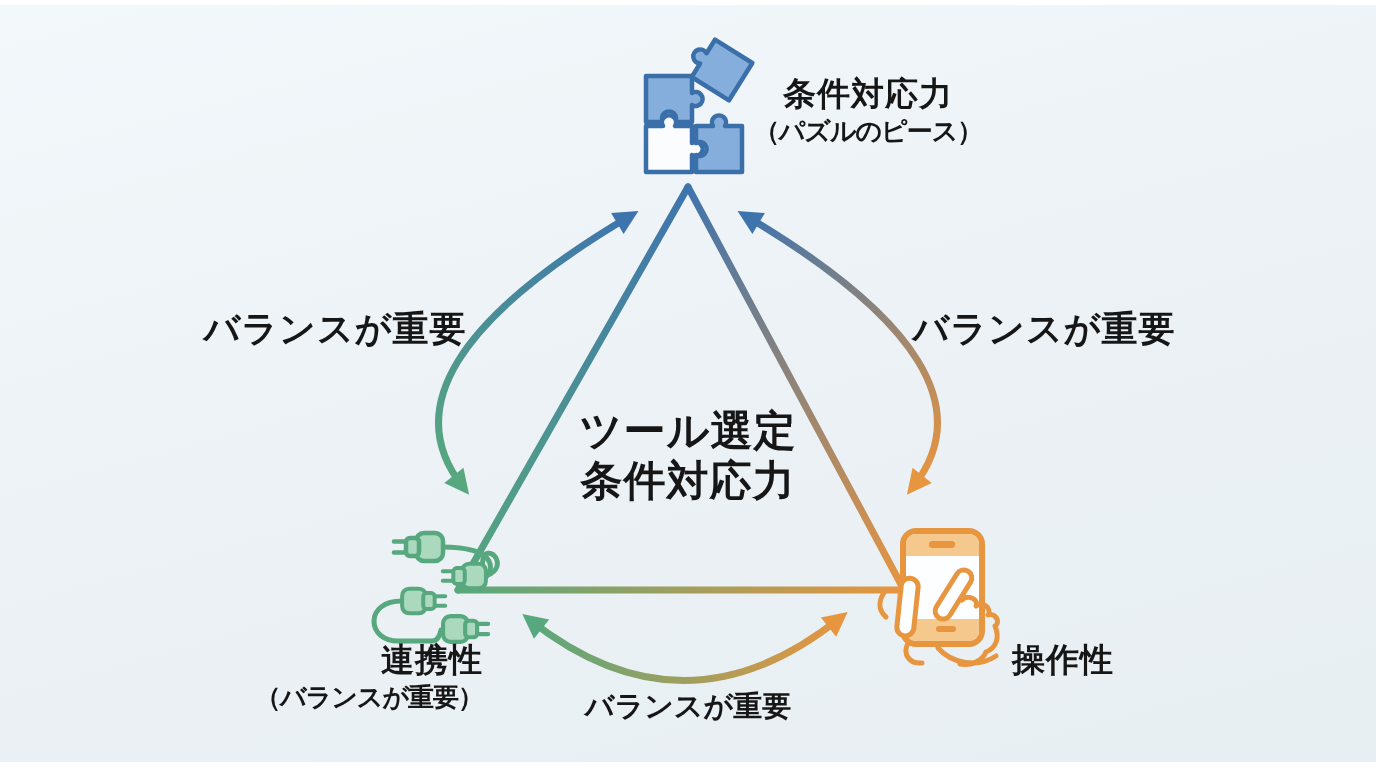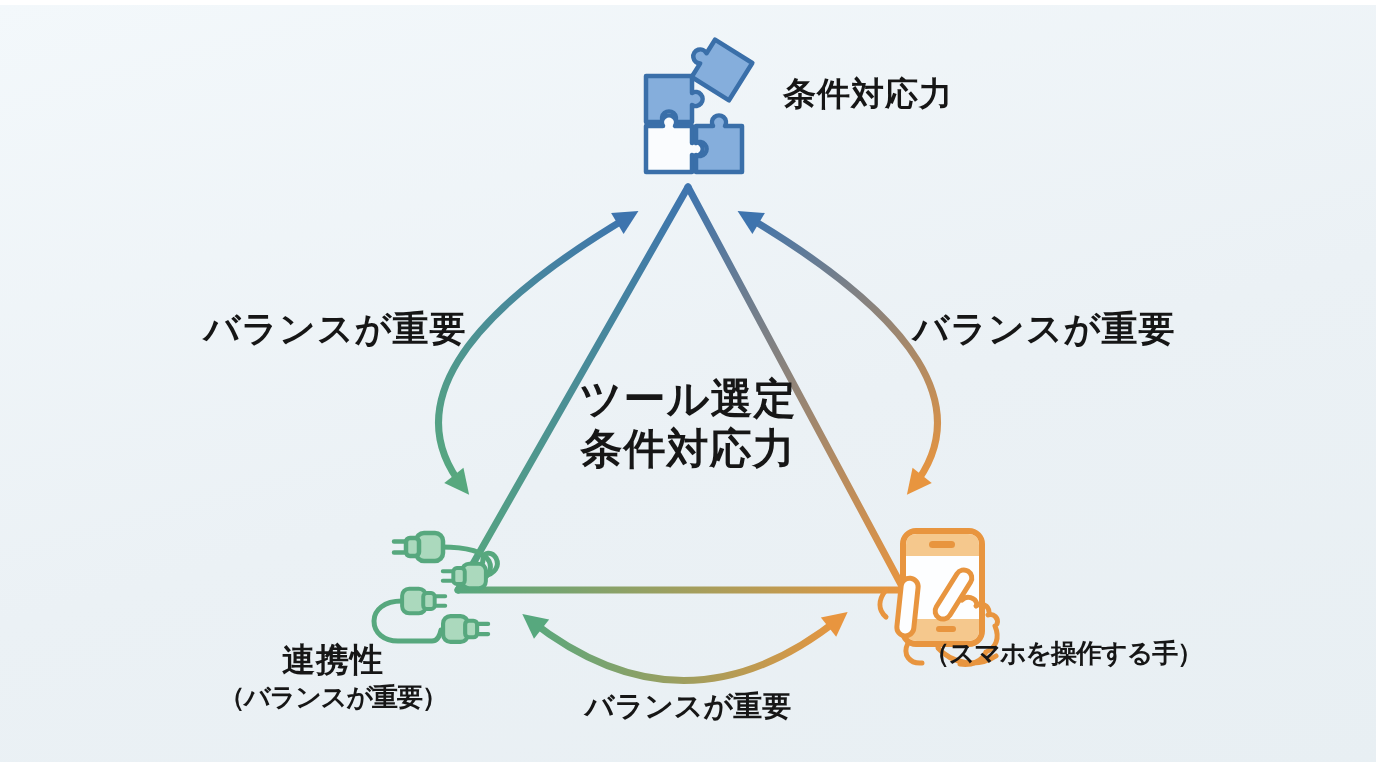--- a/index.html
+++ b/index.html
@@ -120,32 +120,33 @@
         <path d="M988,615 a7,7 0 0 1 9,9"></path>
         <path d="M995,626 C1000,638 996,648 986,652 C982,661 972,666 960,664"></path>
         <path d="M908,643 C902,655 910,664 922,663"></path>
         <path d="M938,648 C952,664 978,668 996,656"></path>
       </g>
     </g>
   </svg>
 
   <div class="txt" style="left:718px;top:72px;width:300px;">
     <div class="vertex-title">条件対応力</div>
+    <div class="vertex-sub">（パズルのピース）</div>
   </div>
 
-  <div class="txt" style="left:183px;top:638px;width:300px;">
+  <div class="txt" style="left:183px;top:638px;width:300px;text-align:right;">
     <div class="vertex-title">連携性</div>
     <div class="vertex-sub">（バランスが重要）</div>
   </div>
 
   <div class="txt" style="left:913px;top:638px;width:300px;">
-    <div class="vertex-sub">（スマホを操作する手）</div>
+    <div class="vertex-title">操作性</div>
   </div>
 
   <div class="txt balance-label" style="left:185px;top:305px;width:300px;">バランスが重要</div>
   <div class="txt balance-label" style="left:894px;top:305px;width:300px;">バランスが重要</div>
   <div class="txt balance-label small" style="left:538px;top:687px;width:300px;">バランスが重要</div>
 
-  <div class="txt center-label" style="left:538px;top:374px;width:300px;">
+  <div class="txt center-label" style="left:538px;top:406px;width:300px;">
     <div>ツール選定</div>
     <div>条件対応力</div>
   </div>
 </div>
 
 </body></html>

